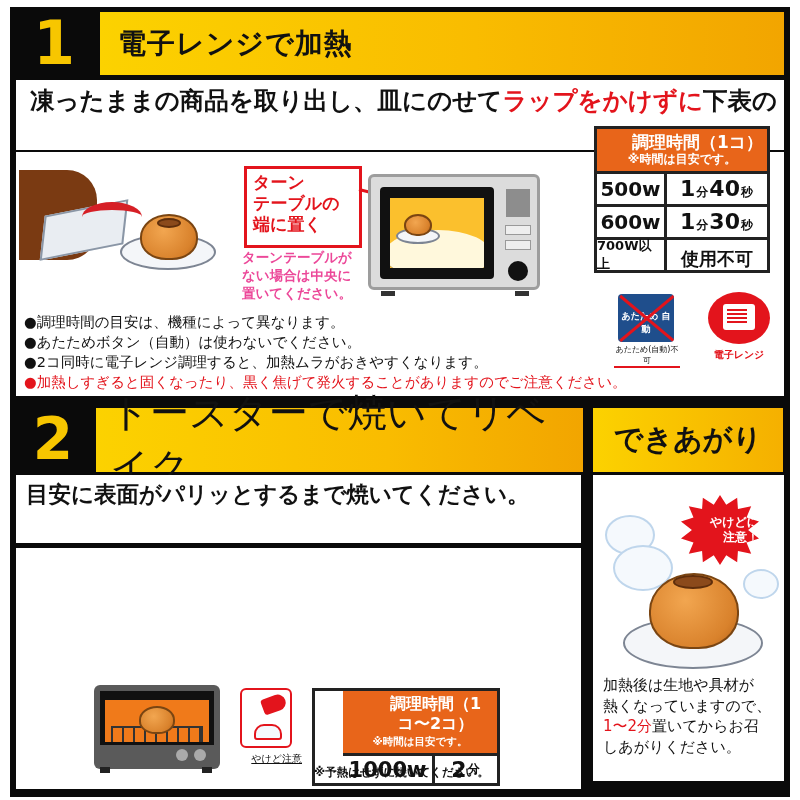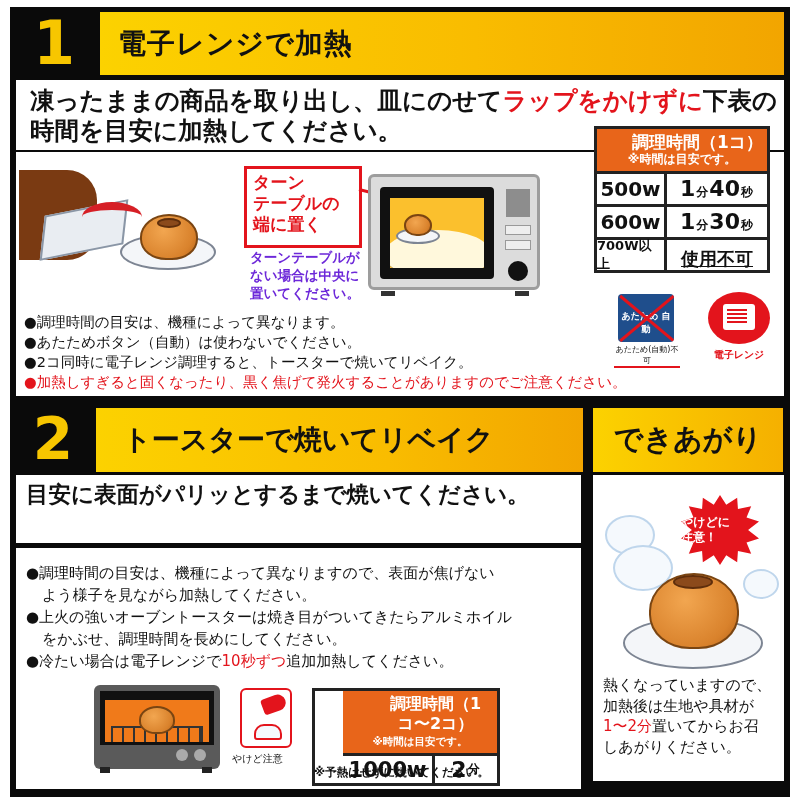--- a/index.html
+++ b/index.html
@@ -26,62 +26,62 @@
   .illus-bag { position: absolute; left: 3px; top: 18px; width: 78px; height: 90px; background: #7a3a12; border-radius: 0 30px 30px 0; }
   .illus-tray { position: absolute; left: 28px; top: 55px; width: 80px; height: 46px; background: #e9edf2; border: 2px solid #8a96a6; transform: skew(-18deg) rotate(-12deg); }
   .illus-arrow { position: absolute; left: 66px; top: 50px; width: 60px; height: 30px; border-top: 8px solid #d61f26; border-radius: 50% 50% 0 0; }
   .plate { position: absolute; border-radius: 50%; background: #f4f6f9; border: 2px solid #7d8593; }
   .bun { position: absolute; border-radius: 50% 50% 45% 45%; background: radial-gradient(circle at 40% 35%, #f2a650, #d9822c 70%, #b56218); border: 2px solid #7a4512; }
   .bun-top { position: absolute; border-radius: 50%; background: #8b4a1b; border: 2px solid #5e2e0c; }
 
   .callout { position: absolute; left: 228px; top: 14px; width: 118px; height: 82px; border: 3px solid #e3141c; background: #fff;
     color: #e3141c; font-weight: bold; font-size: 17px; line-height: 21px; padding: 3px 6px; }
   .callout-tail { position: absolute; left: 343px; top: 36px; width: 48px; height: 0; border-top: 3px solid #e3141c; transform: rotate(14deg); transform-origin: left; }
-  .callout-note { position: absolute; left: 226px; top: 96px; width: 130px; font-size: 13.5px; line-height: 18px; font-weight: bold; color: #6d28d9; margin-left: 8px; }
+  .callout-note { position: absolute; left: 226px; top: 96px; width: 130px; font-size: 13.5px; line-height: 18px; font-weight: bold; color: #ec4899; }
 
   .mw { position: absolute; left: 352px; top: 22px; width: 172px; height: 116px; background: #dcdcdc; border: 3px solid #9d9d9d; border-radius: 6px; }
   .mw-door { position: absolute; left: 9px; top: 10px; width: 114px; height: 92px; background: #111; border-radius: 4px; }
   .mw-win { position: absolute; left: 10px; top: 11px; width: 94px; height: 70px; background: #fbc02d; overflow: hidden; }
   .mw-table { position: absolute; left: -6px; top: 32px; width: 108px; height: 50px; background: #fff8dc; border-radius: 50%; border-bottom: 2px solid #c9a14d; }
   .mw-panel-disp { position: absolute; left: 135px; top: 12px; width: 24px; height: 28px; background: #8d8d8d; }
   .mw-btn { position: absolute; left: 134px; width: 26px; height: 10px; background: #eee; border: 1px solid #999; }
   .mw-knob { position: absolute; left: 137px; top: 84px; width: 20px; height: 20px; border-radius: 50%; background: #111; }
   .mw-foot { position: absolute; top: 114px; width: 14px; height: 5px; background: #333; }
 
   .time-table1 { position: absolute; left: 578px; top: -26px; width: 176px; border: 3px solid #222; background: #fff; }
   .tt-head { background: #e8651a; color: #fff; text-align: center; padding: 3px 0 4px; }
   .tt-head .t1 { font-size: 17px; font-weight: bold; line-height: 20px; margin-left: 31px; }
   .tt-head .t2 { font-size: 12px; font-weight: bold; line-height: 15px; }
   .tt-row { display: flex; border-top: 3px solid #222; height: 33px; }
   .tt-row .w { width: 70px; border-right: 3px solid #222; font-weight: bold; font-size: 20px; display: flex; align-items: center; justify-content: center; }
   .tt-row .v { flex: 1; font-weight: bold; font-size: 22px; display: flex; align-items: baseline; justify-content: center; padding-top: 2px; }
   .tt-row .v small { font-size: 12px; margin: 0 1px; }
   .tt-row .w.sm { font-size: 13px; }
-  .tt-row .v.sm { font-size: 18px; align-items: center; padding-top: 8px; text-decoration: underline; }
+  .tt-row .v.sm { font-size: 18px; align-items: center; padding-top: 8px; }
 
   .notes1 { position: absolute; left: 8px; top: 160px; font-size: 14.5px; line-height: 20px; color: #111; }
   .notes1 .red { color: #e3141c; }
 
   .icon-auto { position: absolute; left: 602px; top: 142px; width: 56px; height: 48px; background: #1f4e8c; border-radius: 4px; overflow: hidden; }
   .icon-auto .lbl { position: absolute; top: 16px; left: 0; width: 100%; text-align: center; color: #fff; font-size: 9px; font-weight: bold; }
   .icon-auto .x1, .icon-auto .x2 { position: absolute; left: -6px; top: 23px; width: 70px; height: 3px; background: #e3141c; }
   .icon-auto .x1 { transform: rotate(40deg); } .icon-auto .x2 { transform: rotate(-40deg); }
   .icon-auto-cap { position: absolute; left: 598px; top: 192px; width: 66px; font-size: 8px; text-align: center; border-bottom: 2px solid #e3141c; }
   .icon-range { position: absolute; left: 692px; top: 140px; width: 62px; height: 52px; border-radius: 50%; background: #e3141c; }
   .icon-range .box { position: absolute; left: 15px; top: 12px; width: 32px; height: 26px; background: #fff; border-radius: 3px; }
   .icon-range .box::after { content: ""; position: absolute; left: 4px; top: 5px; width: 20px; height: 14px;
     background: repeating-linear-gradient(0deg, #e3141c 0 2px, #fff 2px 4px); }
   .icon-range-cap { position: absolute; left: 688px; top: 196px; width: 70px; font-size: 10px; text-align: center; color: #e3141c; font-weight: bold; }
 
   
   .s2-num { position: absolute; left: 10px; top: 404px; width: 86px; height: 70px; background: #0a0a0a; color: #f7c600;
     font-weight: bold; font-size: 58px; display: flex; align-items: center; justify-content: center; }
   .s2-bar { position: absolute; left: 96px; top: 408px; width: 487px; height: 64px;
     background: linear-gradient(90deg, #fcd200 0%, #f9bc00 60%, #f2a500 100%); display: flex; align-items: center; padding-left: 14px; }
-  .s2-bar span { font-size: 28px; font-weight: bold; color: #111; margin-left: 13px; }
+  .s2-bar span { font-size: 39px; font-weight: normal; color: #111; }
   .done-bar { position: absolute; left: 593px; top: 408px; width: 190px; height: 64px;
     background: linear-gradient(90deg, #fcd200, #f5b000); display: flex; align-items: center; justify-content: center; }
   .done-bar span { font-size: 29px; font-weight: bold; color: #111; }
 
   .s2-lead { position: absolute; left: 16px; top: 475px; width: 565px; height: 68px; background: #fff; padding: 5px 0 0 10px;
     font-size: 22.5px; font-weight: bold; line-height: 29px; }
   .s2-body { position: absolute; left: 16px; top: 548px; width: 565px; height: 241px; background: #fff; }
   .notes2 { position: absolute; left: 10px; top: 14px; font-size: 15px; line-height: 22px; }
   .notes2 .indent { padding-left: 16px; }
 
@@ -89,51 +89,50 @@
   .oven-win { position: absolute; left: 6px; top: 6px; width: 114px; height: 54px; background: #111; }
   .oven-in { position: absolute; left: 5px; top: 9px; width: 104px; height: 42px; background: #f07a1a; overflow: hidden; }
   .oven-rack { position: absolute; left: 6px; top: 26px; width: 92px; height: 16px; border: 2px solid #333; border-bottom: none;
     background: repeating-linear-gradient(90deg, transparent 0 9px, #333 9px 11px); }
   .oven-dial { position: absolute; top: 64px; width: 12px; height: 12px; border-radius: 50%; background: #aaa; }
   .oven-foot { position: absolute; top: 82px; width: 10px; height: 6px; background: #222; }
 
   .burn-icon { position: absolute; left: 224px; top: 140px; width: 52px; height: 60px; border: 2px solid #e3141c; border-radius: 6px; background: #fff; }
   .burn-icon .hand { position: absolute; left: 20px; top: 6px; width: 24px; height: 16px; background: #e3141c; border-radius: 3px 8px 8px 3px; transform: rotate(-20deg); }
   .burn-icon .cloud { position: absolute; left: 12px; top: 34px; width: 28px; height: 16px; border: 2px solid #e3141c; border-radius: 10px 10px 3px 3px; }
-  .burn-cap { position: absolute; left: 216px; top: 204px; width: 70px; font-size: 10px; text-align: left; }
+  .burn-cap { position: absolute; left: 216px; top: 204px; width: 70px; font-size: 10px; text-align: right; text-decoration: underline; }
 
   .time-table2 { position: absolute; left: 296px; top: 140px; width: 188px; border: 3px solid #222; background: #fff; padding-left: 28px; }
   .time-table2 .tt-head .t1 { font-size: 16px; }
   .time-table2 .tt-head .t2 { font-size: 10.5px; }
   .time-table2 .tt-row { height: 30px; }
   .time-table2 .tt-row .w { width: 92px; font-size: 21px; }
   .time-table2 .tt-row .v { font-size: 22px; align-items: center; padding-top: 0; }
   .tt2-note { position: absolute; left: 298px; top: 217px; font-size: 11.5px; font-weight: bold; }
 
   .done-body { position: absolute; left: 593px; top: 475px; width: 191px; height: 306px; background: #fff; }
   .cloud { position: absolute; border: 2px solid #bfd6ec; border-radius: 50%; background: #f5f9fd; }
   .starburst { position: absolute; left: 88px; top: 20px; width: 78px; height: 70px; background: #e3141c;
     clip-path: polygon(50% 0%, 58% 14%, 72% 4%, 73% 20%, 90% 16%, 84% 32%, 100% 38%, 86% 50%, 100% 62%, 84% 68%, 90% 84%, 73% 80%, 72% 96%, 58% 86%, 50% 100%, 42% 86%, 28% 96%, 27% 80%, 10% 84%, 16% 68%, 0% 62%, 14% 50%, 0% 38%, 16% 32%, 10% 16%, 27% 20%, 28% 4%, 42% 14%);
-    display: flex; align-items: flex-start; justify-content: center; flex-direction: column; }
+    display: flex; align-items: flex-end; justify-content: center; flex-direction: column; }
   .starburst span { color: #fff; font-weight: bold; font-size: 12px; line-height: 15px; text-align: center; }
   .done-text { position: absolute; left: 10px; top: 200px; font-size: 15px; line-height: 20.5px; }
 </style>
 </head>
 <body>
 
 <div class="frame"></div>
 
 <div class="s1-num">1</div>
 <div class="s1-bar">
   <span>電子レンジで加熱</span>
 </div>
 
 <div class="s1-lead">
   <div><span>凍ったままの商品を取り出し、皿にのせて</span><span class="red">ラップをかけずに</span><span>下表の</span></div>
-  <div>時間を目安に加熱してください。</div>
 </div>
 
 <div class="s1-body">
 
   <div class="illus-bag"></div>
   <div class="illus-tray"></div>
   <div class="illus-arrow"></div>
   <div class="plate" style="left:104px;top:82px;width:96px;height:36px;"></div>
   <div class="bun" style="left:124px;top:62px;width:58px;height:46px;"></div>
   <div class="bun-top" style="left:141px;top:66px;width:24px;height:10px;"></div>
@@ -191,21 +190,21 @@
     </div>
     <div class="tt-row">
       <div class="w sm">700W以上</div>
       <div class="v sm">使用不可</div>
     </div>
   </div>
 
   <div class="notes1">
     <div>●調理時間の目安は、機種によって異なります。</div>
     <div>●あたためボタン（自動）は使わないでください。</div>
-    <div>●2コ同時に電子レンジ調理すると、トースターで焼いてリベイク。</div>
+    <div>●2コ同時に電子レンジ調理すると、加熱ムラがおきやすくなります。</div>
     <div class="red">●加熱しすぎると固くなったり、黒く焦げて発火することがありますのでご注意ください。</div>
   </div>
 
   <div class="icon-auto">
     <div class="lbl">あたため 自動</div>
     <div class="x1"></div>
     <div class="x2"></div>
   </div>
   <div class="icon-auto-cap">あたため(自動)不可</div>
   <div class="icon-range">
@@ -220,27 +219,20 @@
 </div>
 <div class="done-bar">
   <span>できあがり</span>
 </div>
 
 <div class="s2-lead">
   <div>目安に表面がパリッとするまで焼いてください。</div>
 </div>
 
 <div class="s2-body">
-  <div class="notes2">
-    <div>●調理時間の目安は、機種によって異なりますので、表面が焦げない</div>
-    <div class="indent">よう様子を見ながら加熱してください。</div>
-    <div>●上火の強いオーブントースターは焼き目がついてきたらアルミホイル</div>
-    <div class="indent">をかぶせ、調理時間を長めにしてください。</div>
-    <div><span>●冷たい場合は電子レンジで</span><span class="red">10秒ずつ</span><span>追加加熱してください。</span></div>
-  </div>
 
   <div class="oven">
     <div class="oven-win">
       <div class="oven-in">
         <div class="oven-rack"></div>
         <div class="bun" style="left:34px;top:6px;width:36px;height:28px;"></div>
       </div>
     </div>
     <div class="oven-dial" style="left:82px;"></div>
     <div class="oven-dial" style="left:100px;"></div>
@@ -275,18 +267,18 @@
   <div class="cloud" style="left:20px;top:70px;width:60px;height:46px;"></div>
   <div class="cloud" style="left:150px;top:94px;width:36px;height:30px;"></div>
   <div class="starburst">
     <span>やけどに</span>
     <span>注意！</span>
   </div>
   <div class="plate" style="left:30px;top:142px;width:140px;height:52px;"></div>
   <div class="bun" style="left:56px;top:98px;width:90px;height:76px;"></div>
   <div class="bun-top" style="left:80px;top:100px;width:40px;height:14px;"></div>
   <div class="done-text">
+    <div>加熱後は生地や具材が</div>
     <div>熱くなっていますので、</div>
-    <div>加熱後は生地や具材が</div>
     <div><span class="red">1〜2分</span><span>置いてからお召</span></div>
     <div>しあがりください。</div>
   </div>
 </div>
 
 </body></html>

